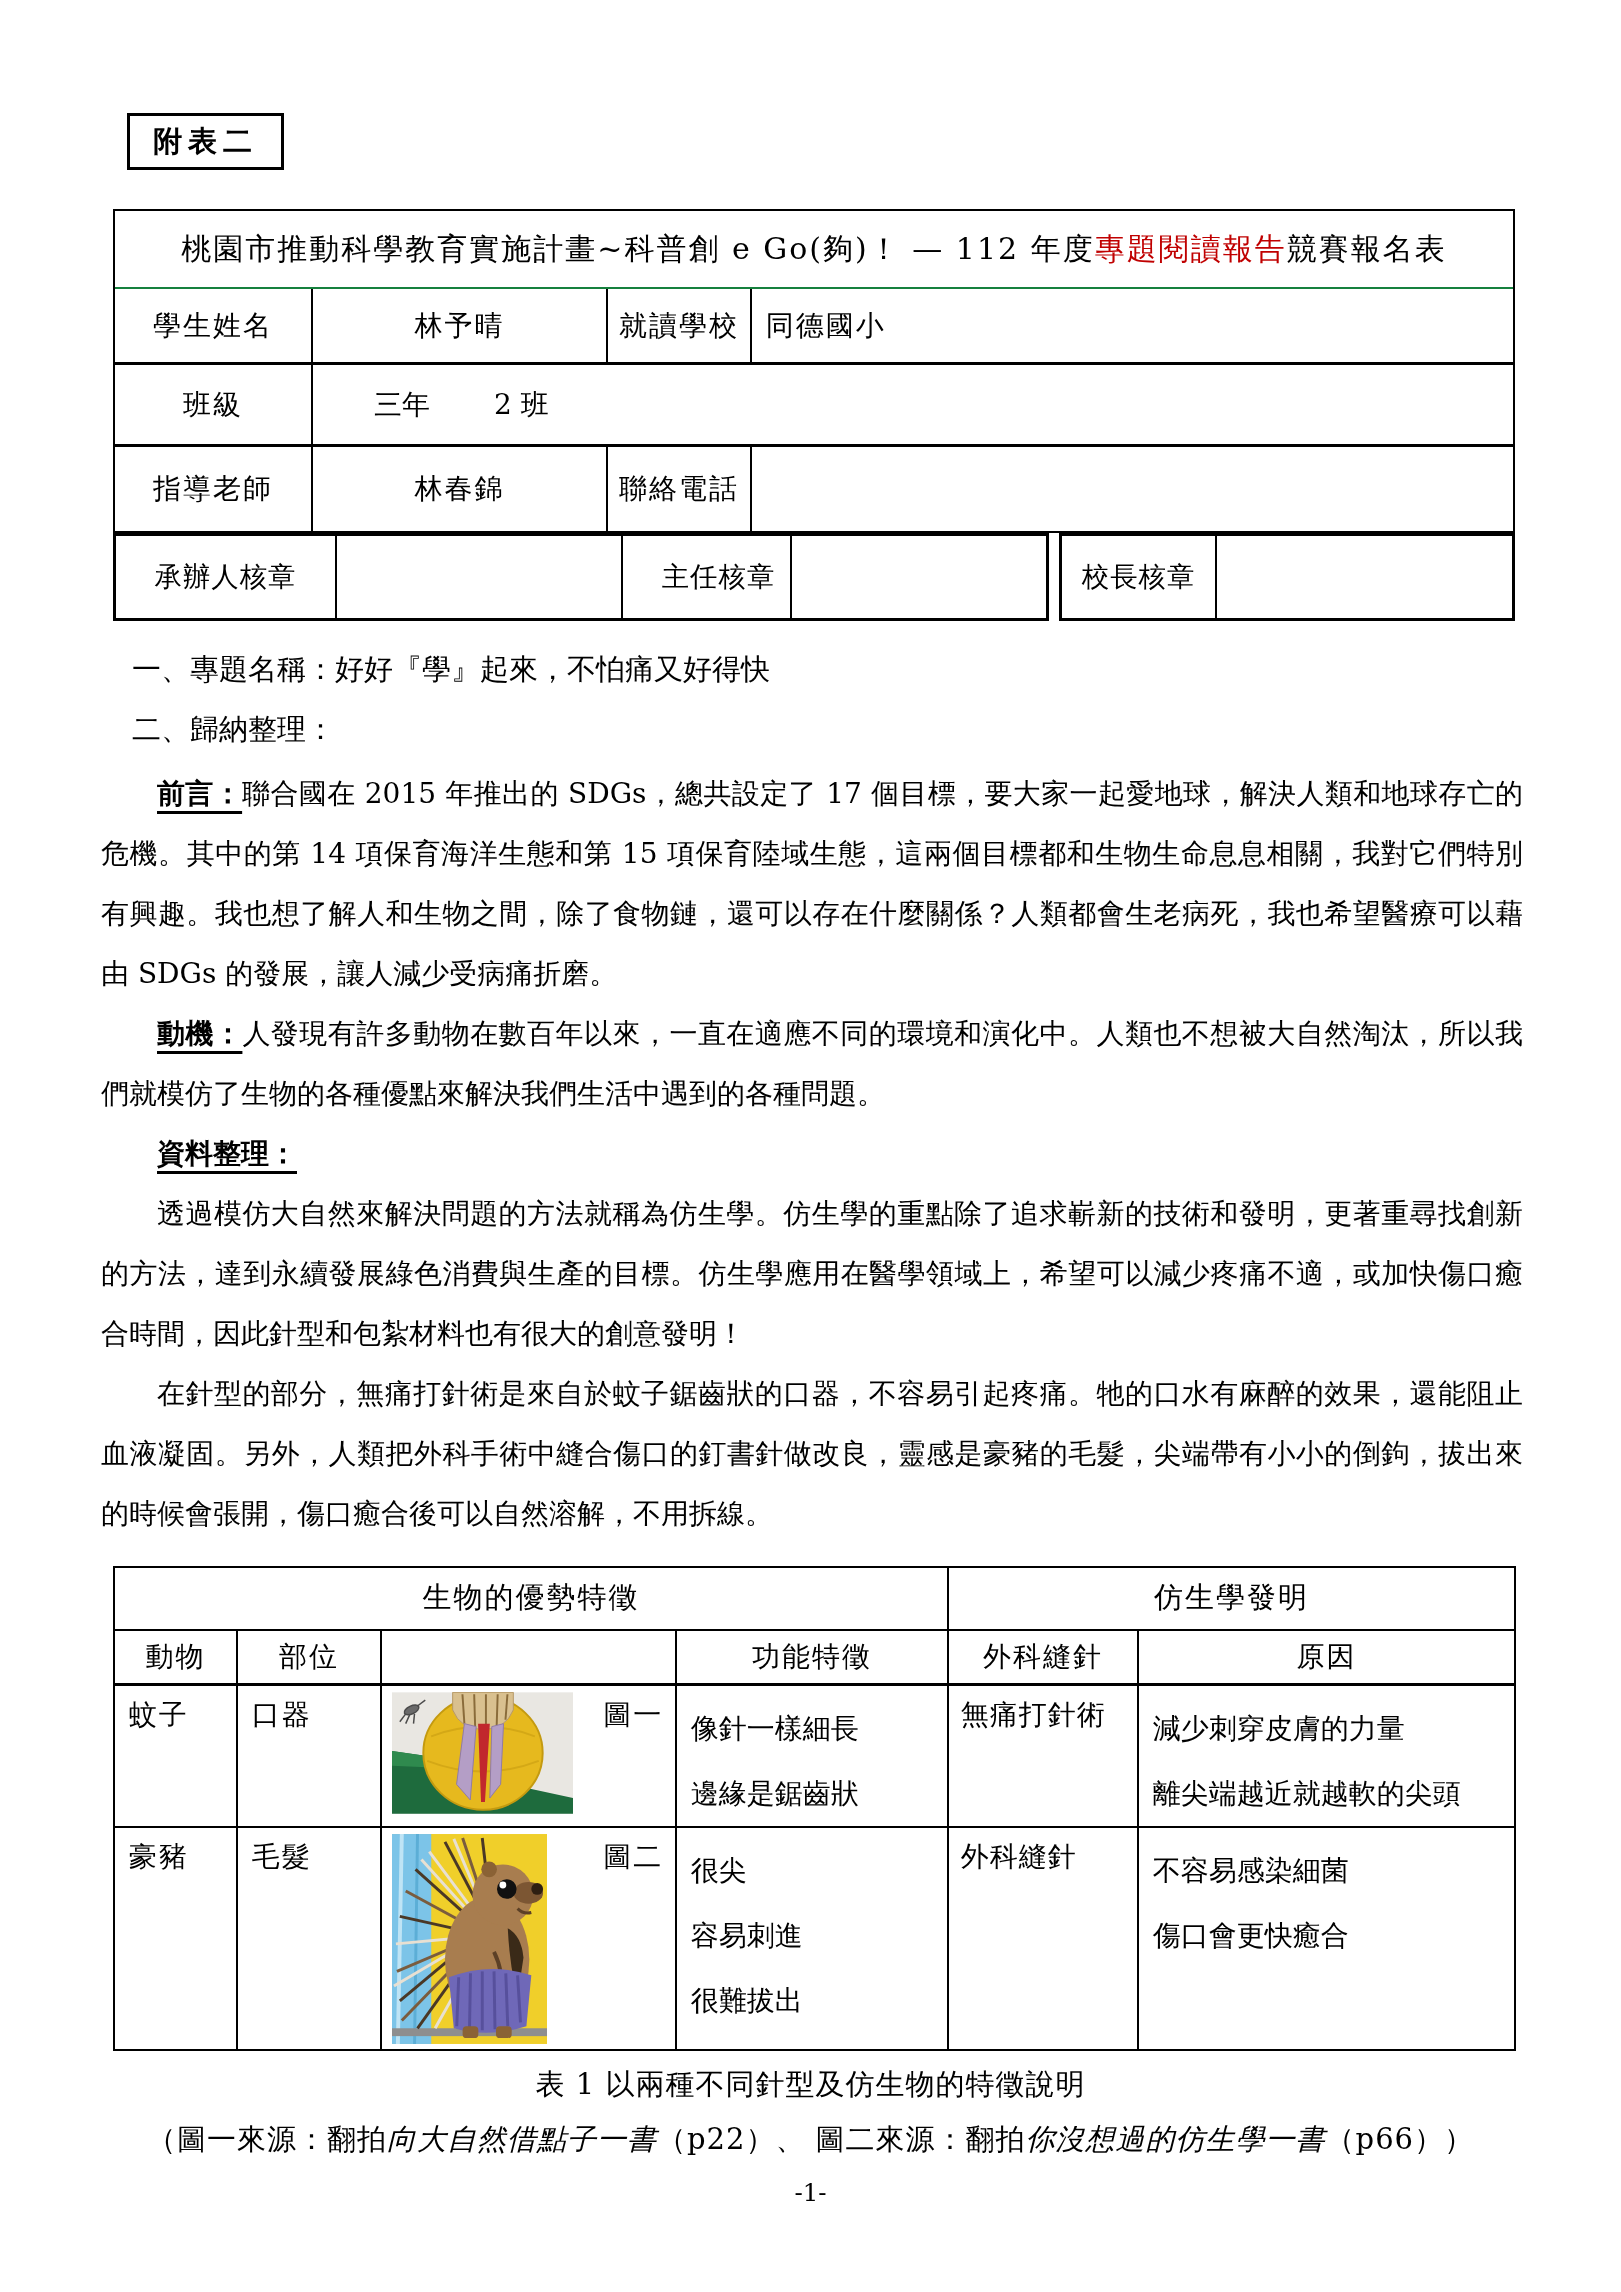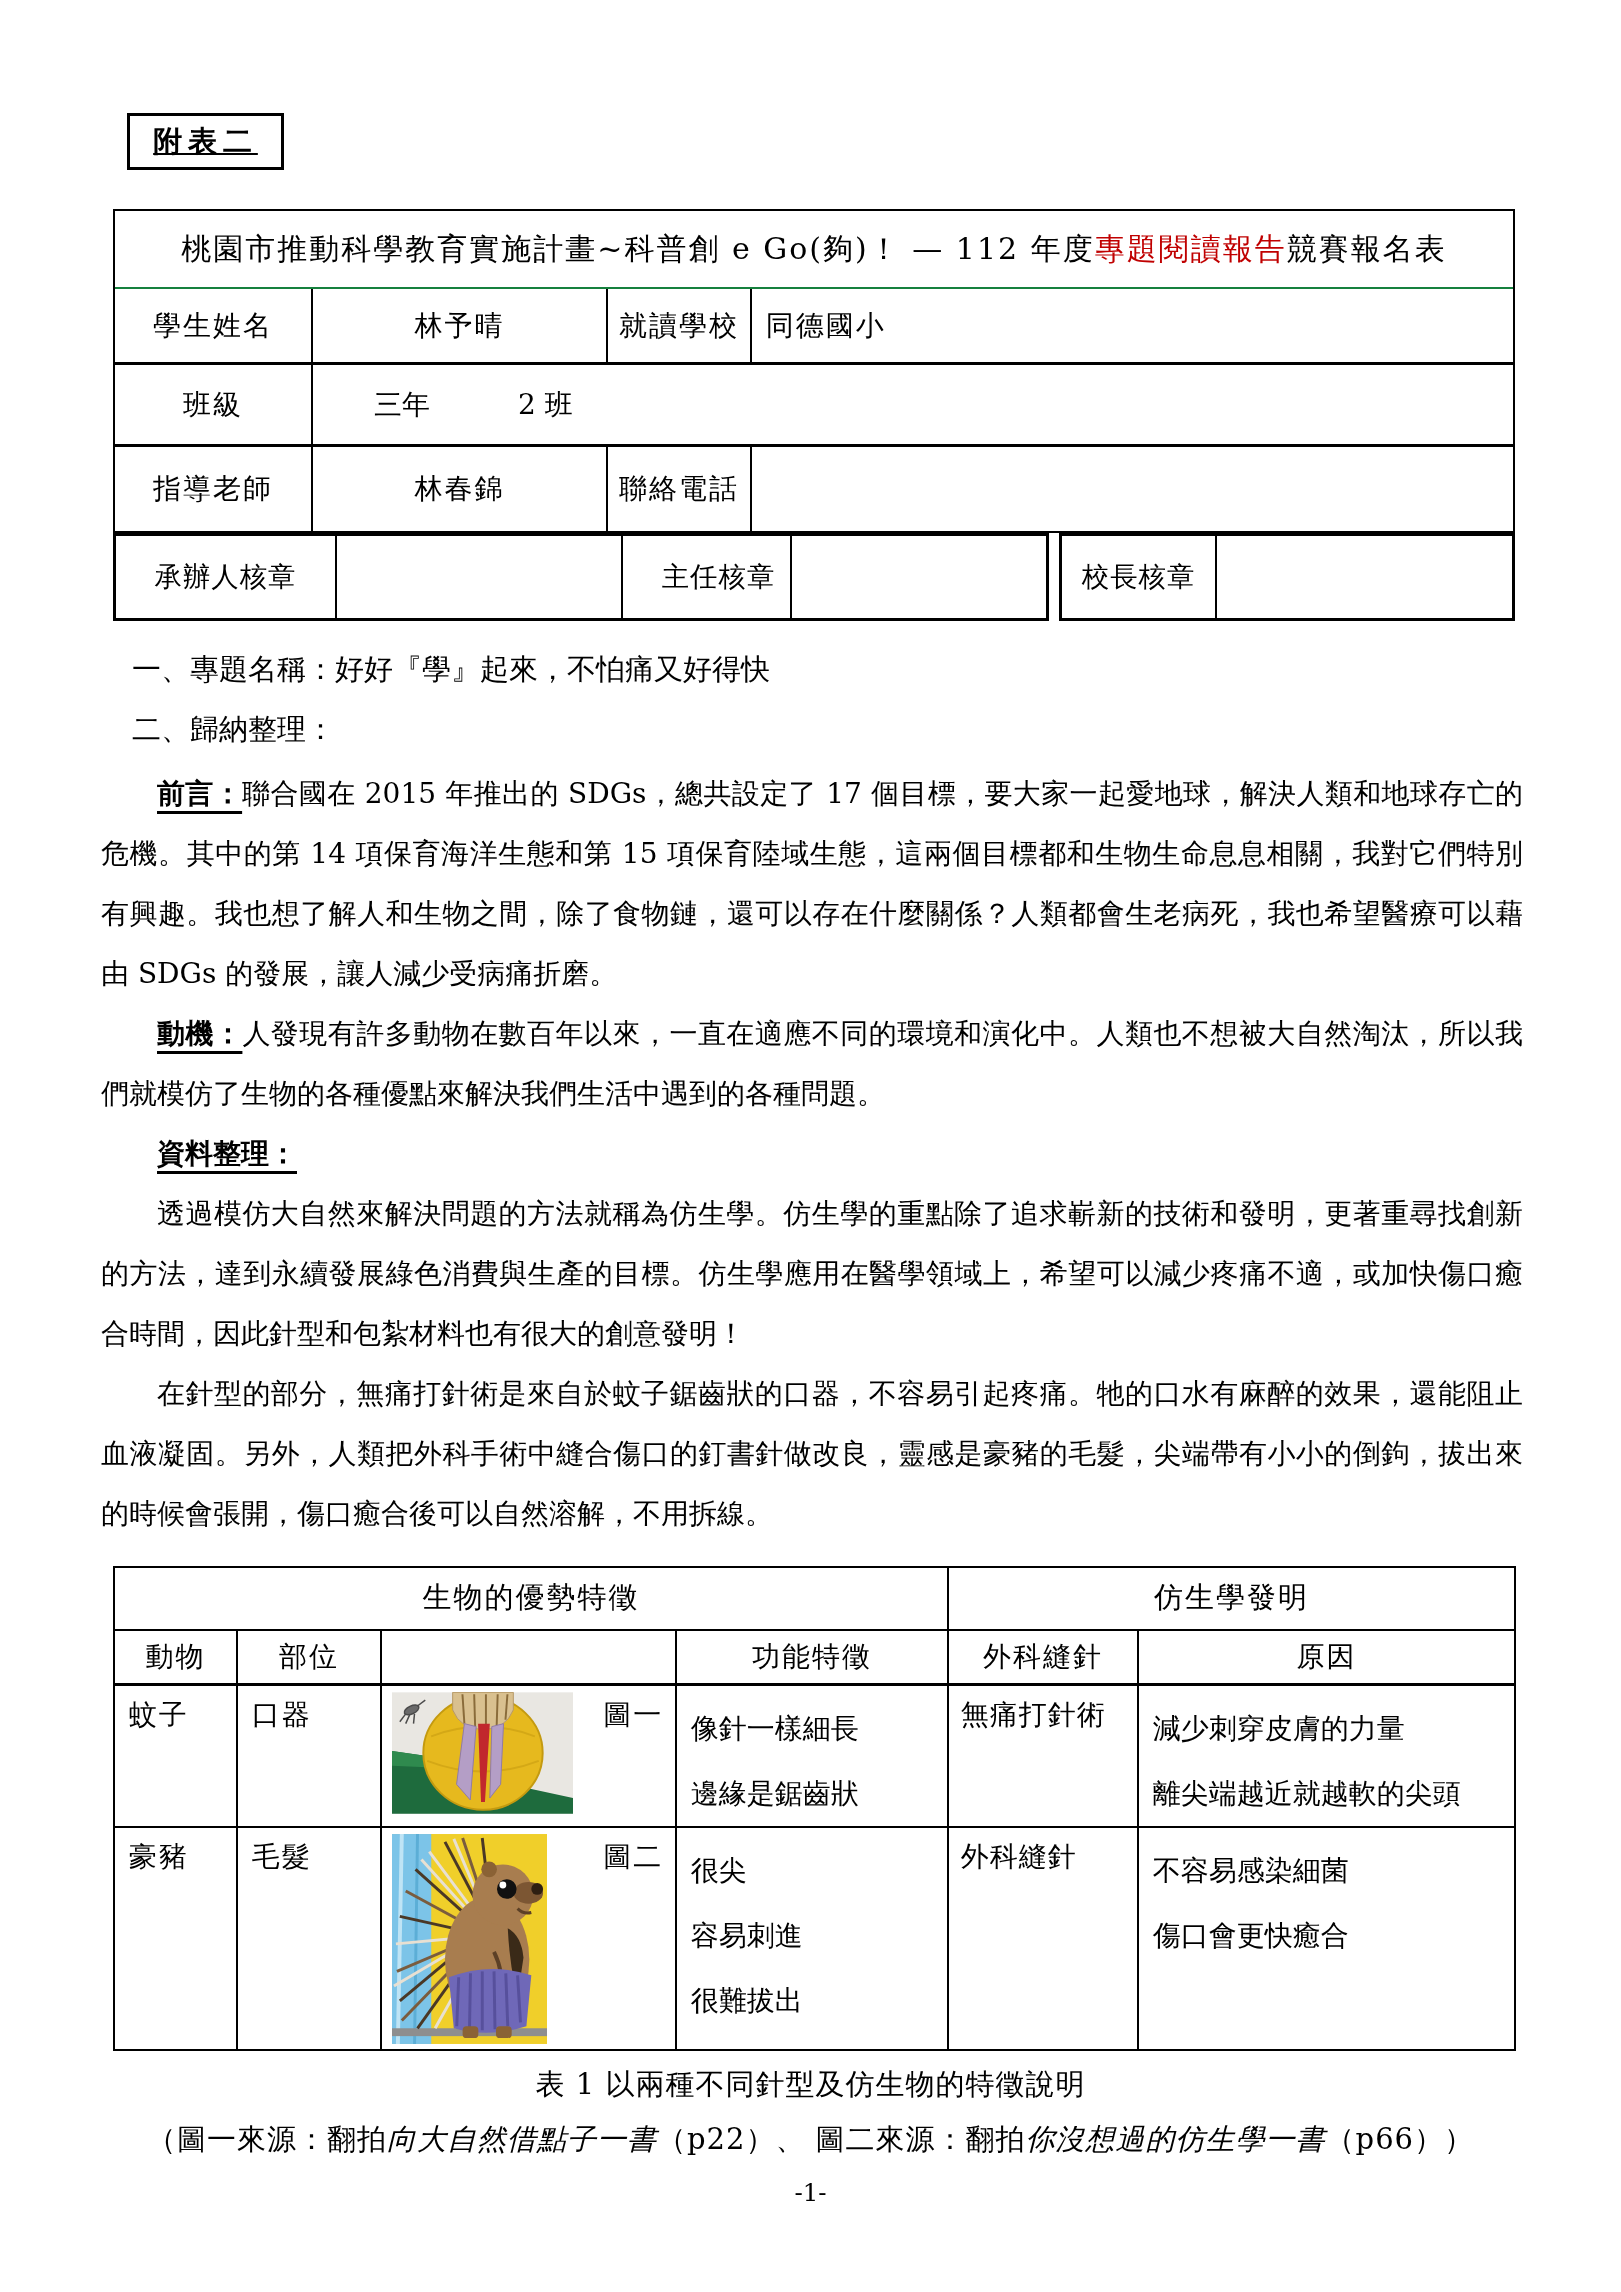--- a/index.html
+++ b/index.html
@@ -4,21 +4,21 @@
 <style>
   * { margin:0; padding:0; box-sizing:border-box; }
   html,body { background:#ffffff; }
   body {
     width:1621px; height:2293px; position:relative; overflow:hidden;
     font-family:"DejaVu Serif","Liberation Serif",serif; color:#000;
   }
   .tag-box {
     margin:113px 0 0 127px; width:157px; height:57px;
     border:3.9px solid #000; display:flex; align-items:center; justify-content:center;
-    font-size:29px; font-weight:bold; letter-spacing:5.9px;text-decoration:underline;
+    font-size:29px; font-weight:bold; letter-spacing:5.9px;
   }
   
   .form-wrap { margin:39px 0 0 113px; width:1402px; }
   .form-main { border:2.9px solid #000; border-bottom:2px solid #000; }
   .f-row { display:flex; align-items:stretch; border-bottom:2px solid #15803d; }
   .f-row:last-child { border-bottom:none; }
   .f-row.thicksep { border-bottom:3.9px solid #000; }
   .f-title {
     height:76px; display:flex; align-items:center; justify-content:center;
     font-size:30px; letter-spacing:2px;
@@ -29,21 +29,21 @@
   }
   .f-cell.last { border-right:none; }
   .f-cell.value-left { justify-content:flex-start; padding-left:13.7px; }
   .r-h80 { height:76px; }
   .r-h84 { height:82px; }
   .r-h86 { height:84px; }
   .w-label1 { width:198px; }
   .w-value1 { width:295px; }
   .w-label2 { width:144px; }
   .w-rest { flex:1; }
-  .class-value { display:flex; align-items:center; padding-left:61px; gap:88px; font-size:28px; }
+  .class-value { display:flex; align-items:center; padding-left:61px; gap:64px; font-size:28px; }
   .seal-row { display:flex; gap:10px; margin-top:0; }
   .seal-box { border:3.9px solid #000; height:88px; display:flex; background:#fff; }
   .seal-box-left { width:961px; }
   .seal-box-right { width:468px; }
   .s-cell { border-right:2px solid #000; display:flex; align-items:center; justify-content:center; font-size:27.4px; letter-spacing:1px; }
   .s-cell.last { border-right:none; }
   
   .sec-line { margin:0 98px 0 132px; font-size:29px; line-height:45px; }
   .sec-line.first { margin-top:25.5px; }
   .sec-line.second { margin-top:15.7px; }

